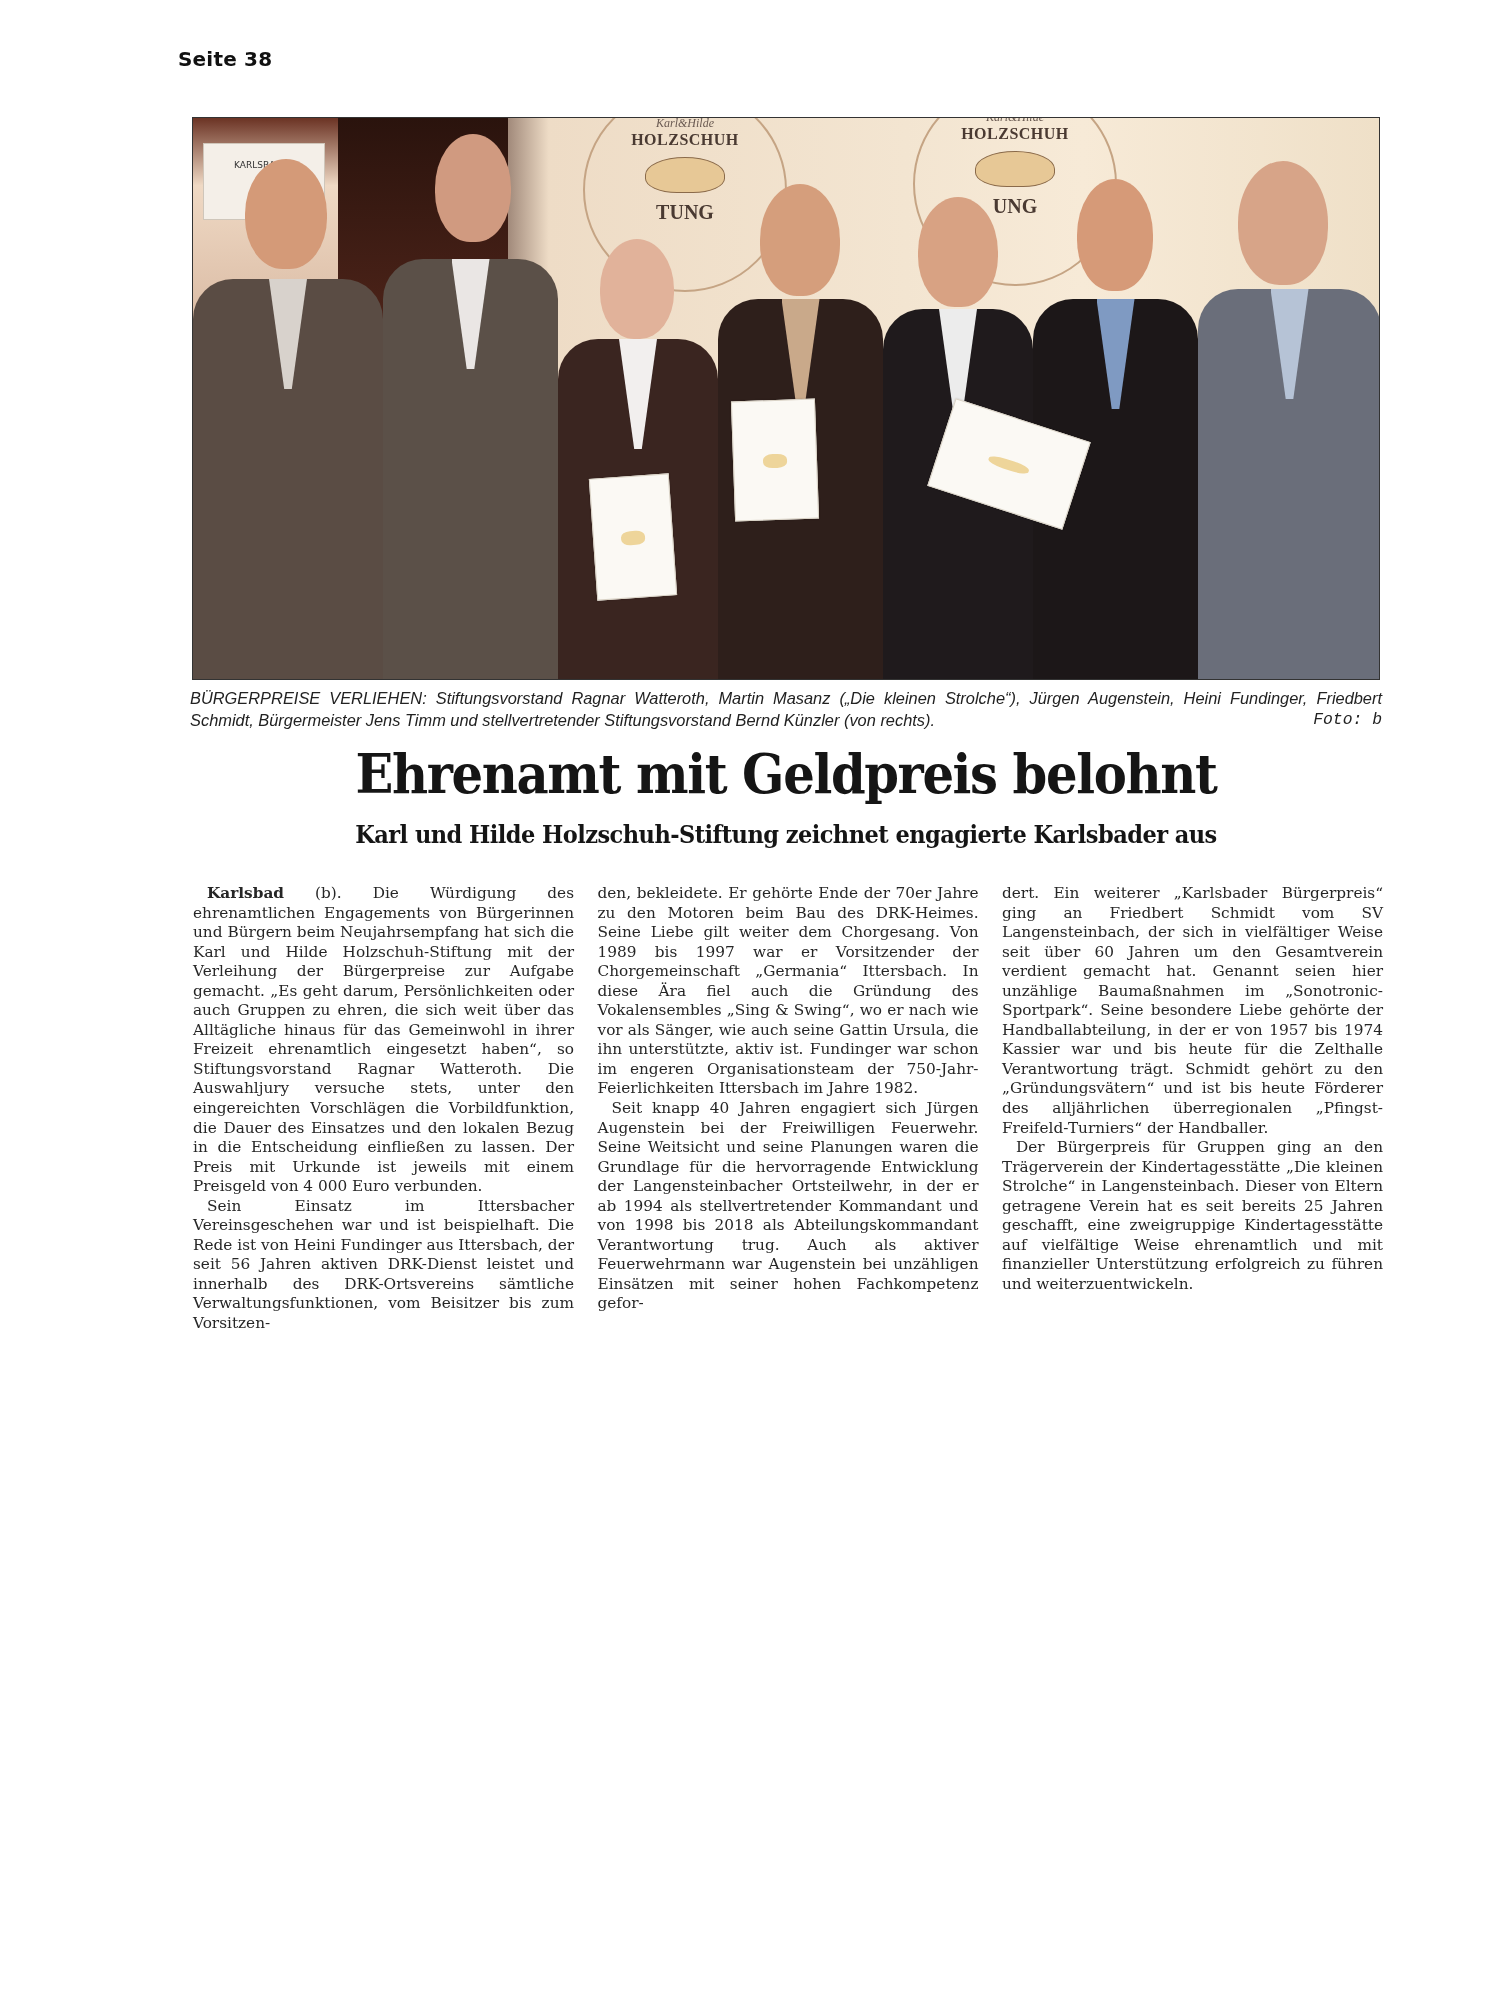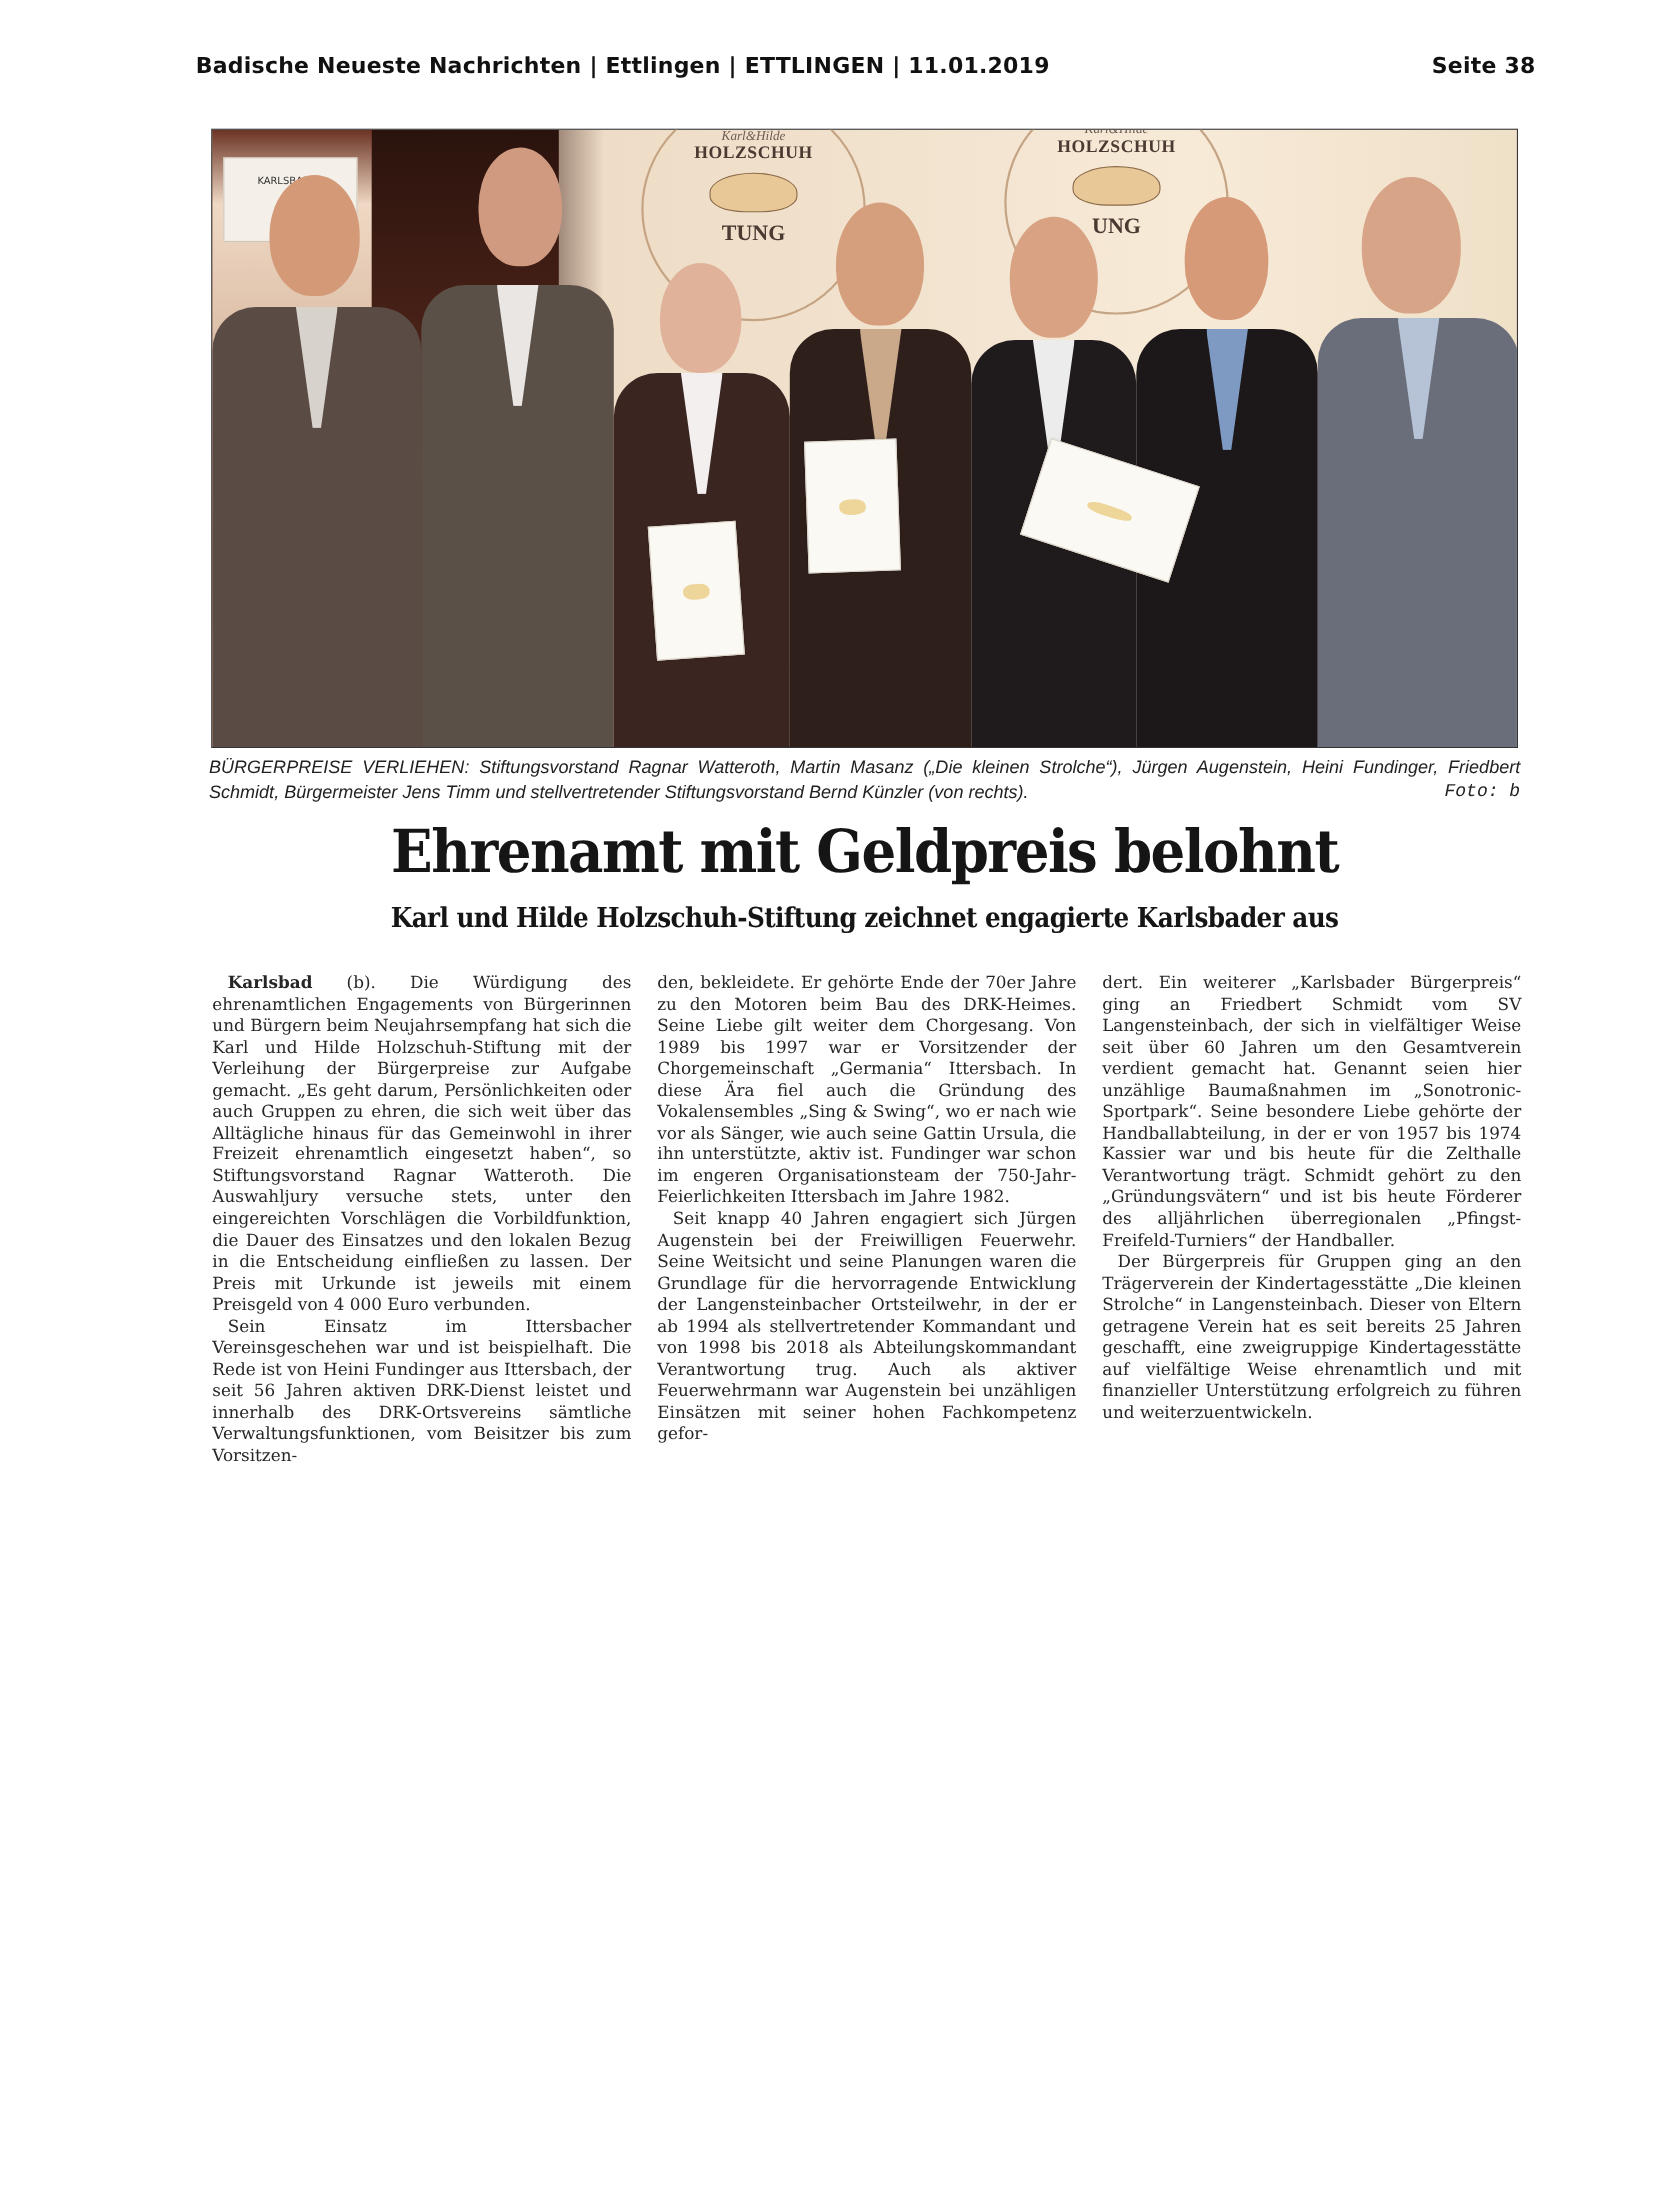--- a/index.html
+++ b/index.html
@@ -102,21 +102,20 @@
       line-height: 19.55px; color: #262626; text-align: justify; hyphens: manual;
     }
     .col p { margin: 0; text-indent: 0; }
     .col p.indent { text-indent: 14px; }
     .col .dateline { font-weight: bold; }
   </style>
 </head>
 <body>
 
 <div class="page-header">
-  <span>Badische Neueste Nachrichten | Ettlingen | ETTLINGEN | 11.01.2019</span>
   <span>Seite 38</span>
 </div>
 
 <div class="photo" title="Group photo of seven men on stage in front of Karl &amp; Hilde Holzschuh Stiftung banners, three holding certificates">
   <div class="backdrop-left"></div>
   <div class="banner-sign">
     <span>KARLSBAD</span>
   </div>
   <div class="curtain"></div>
 

